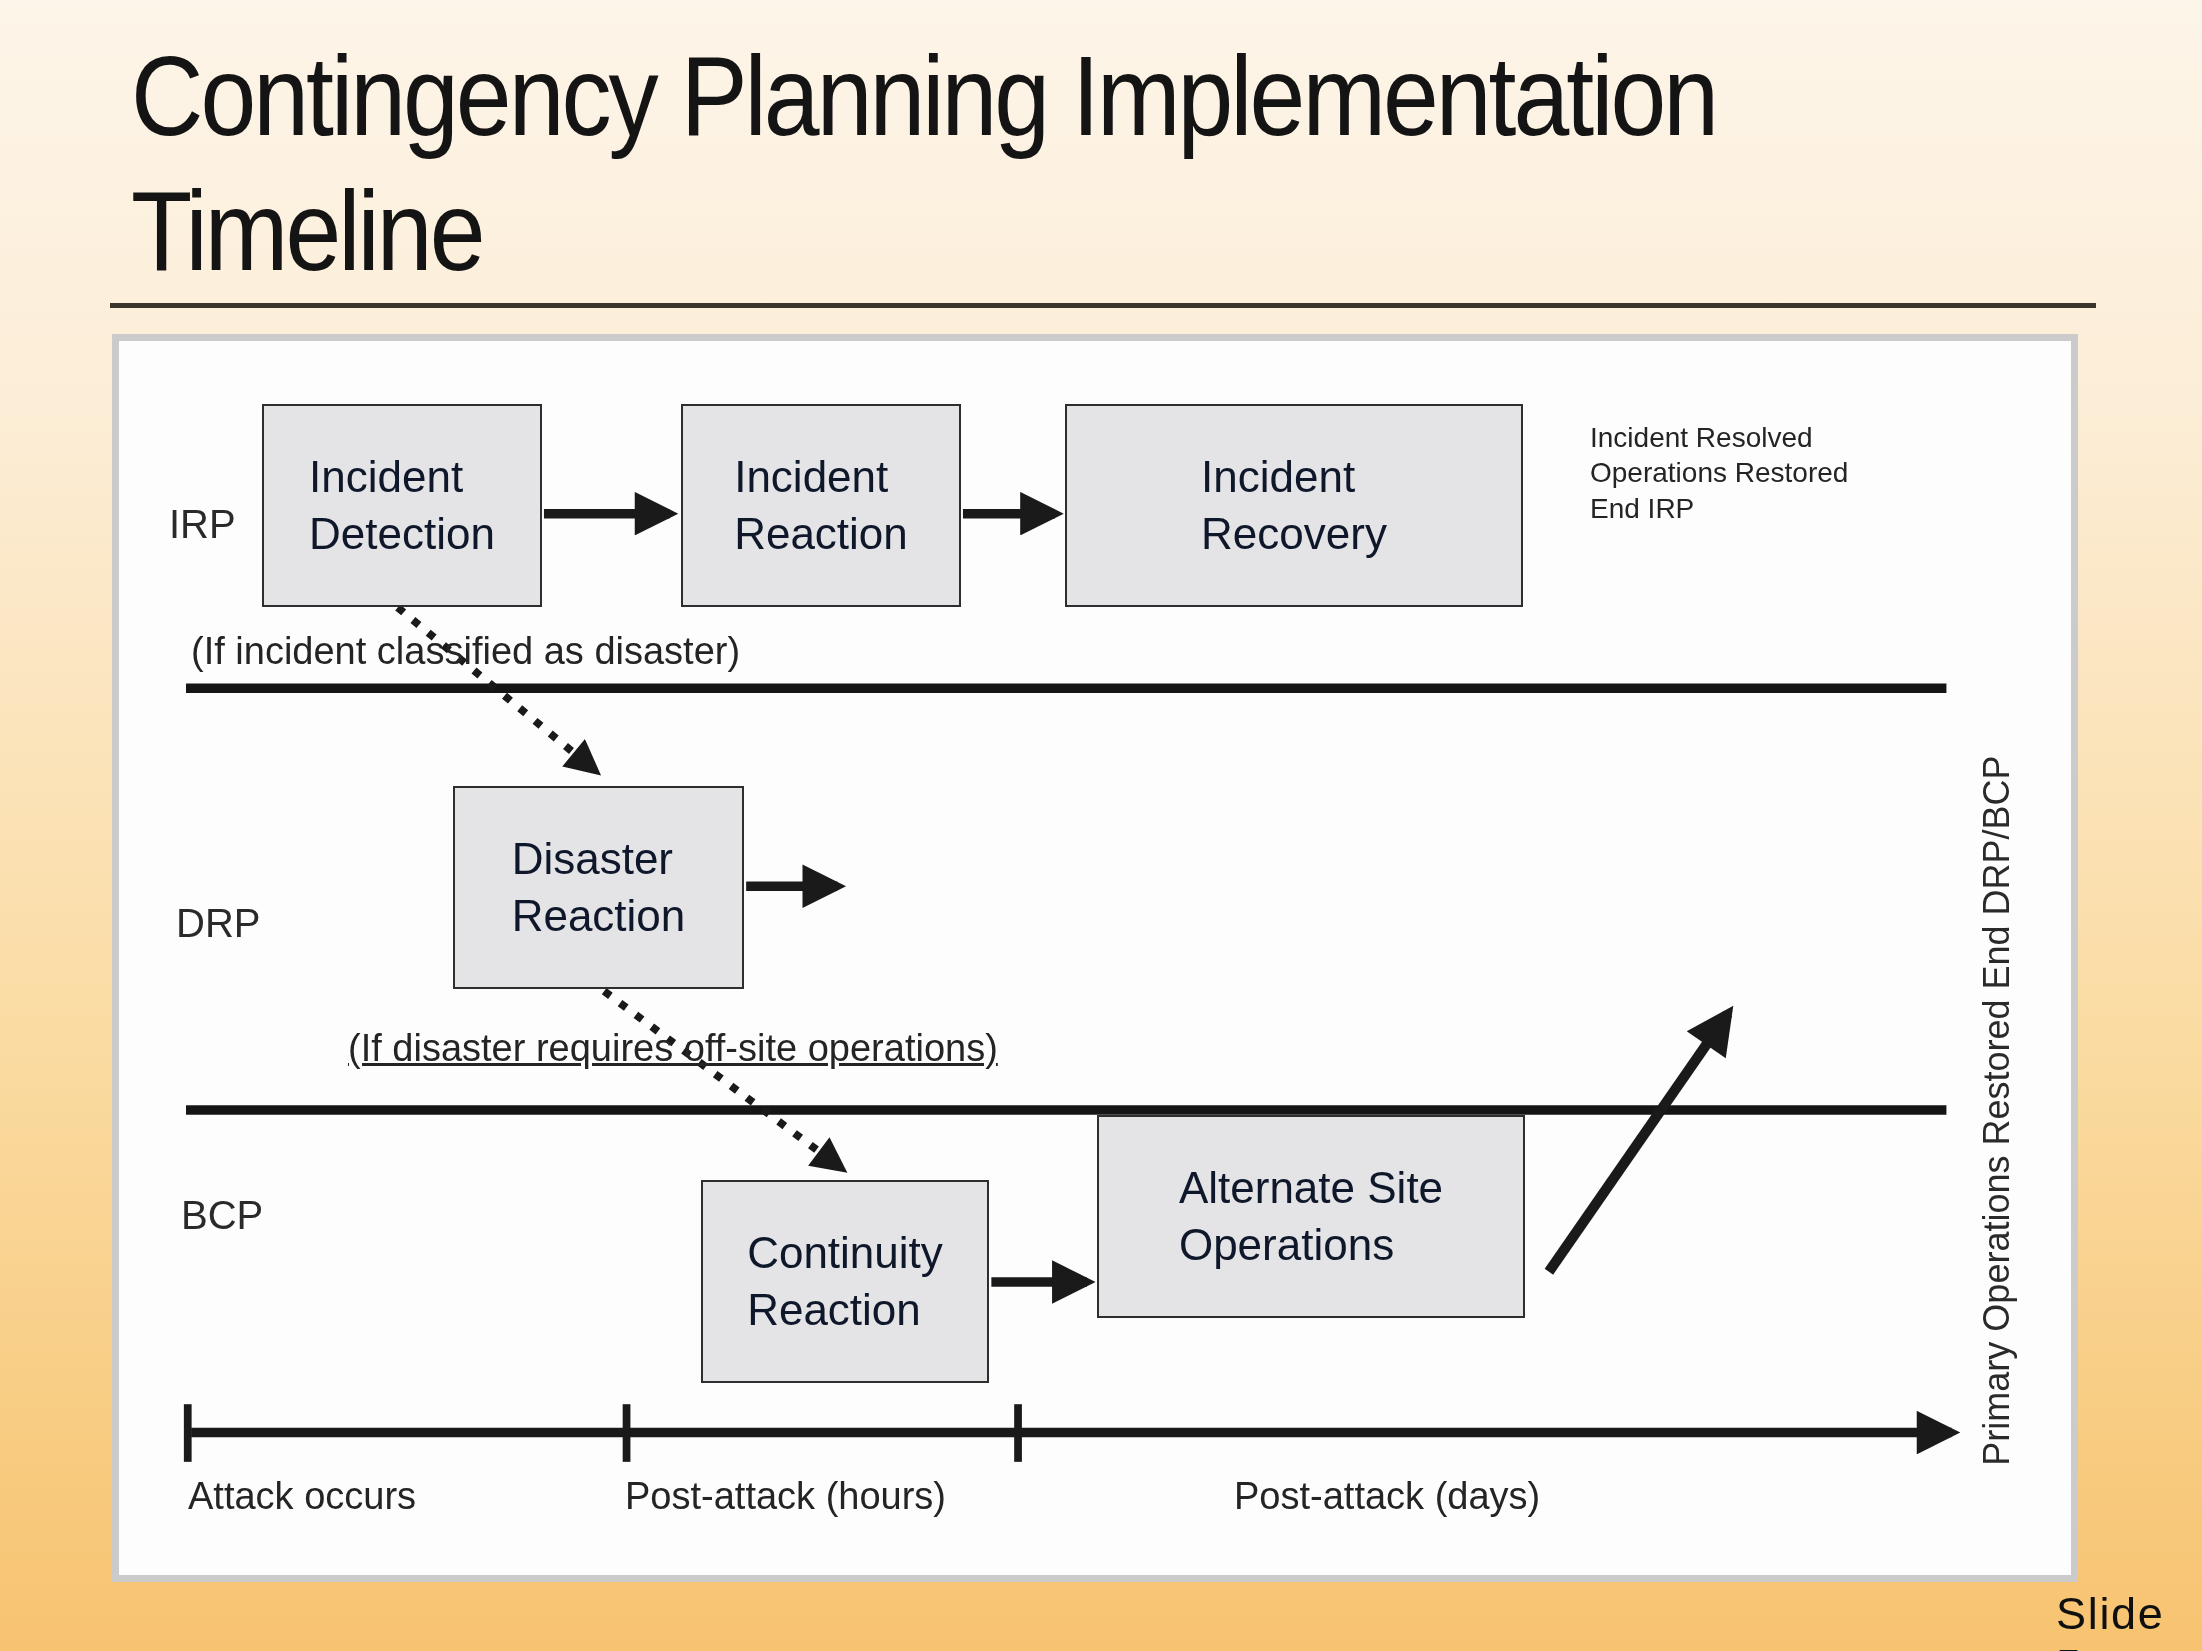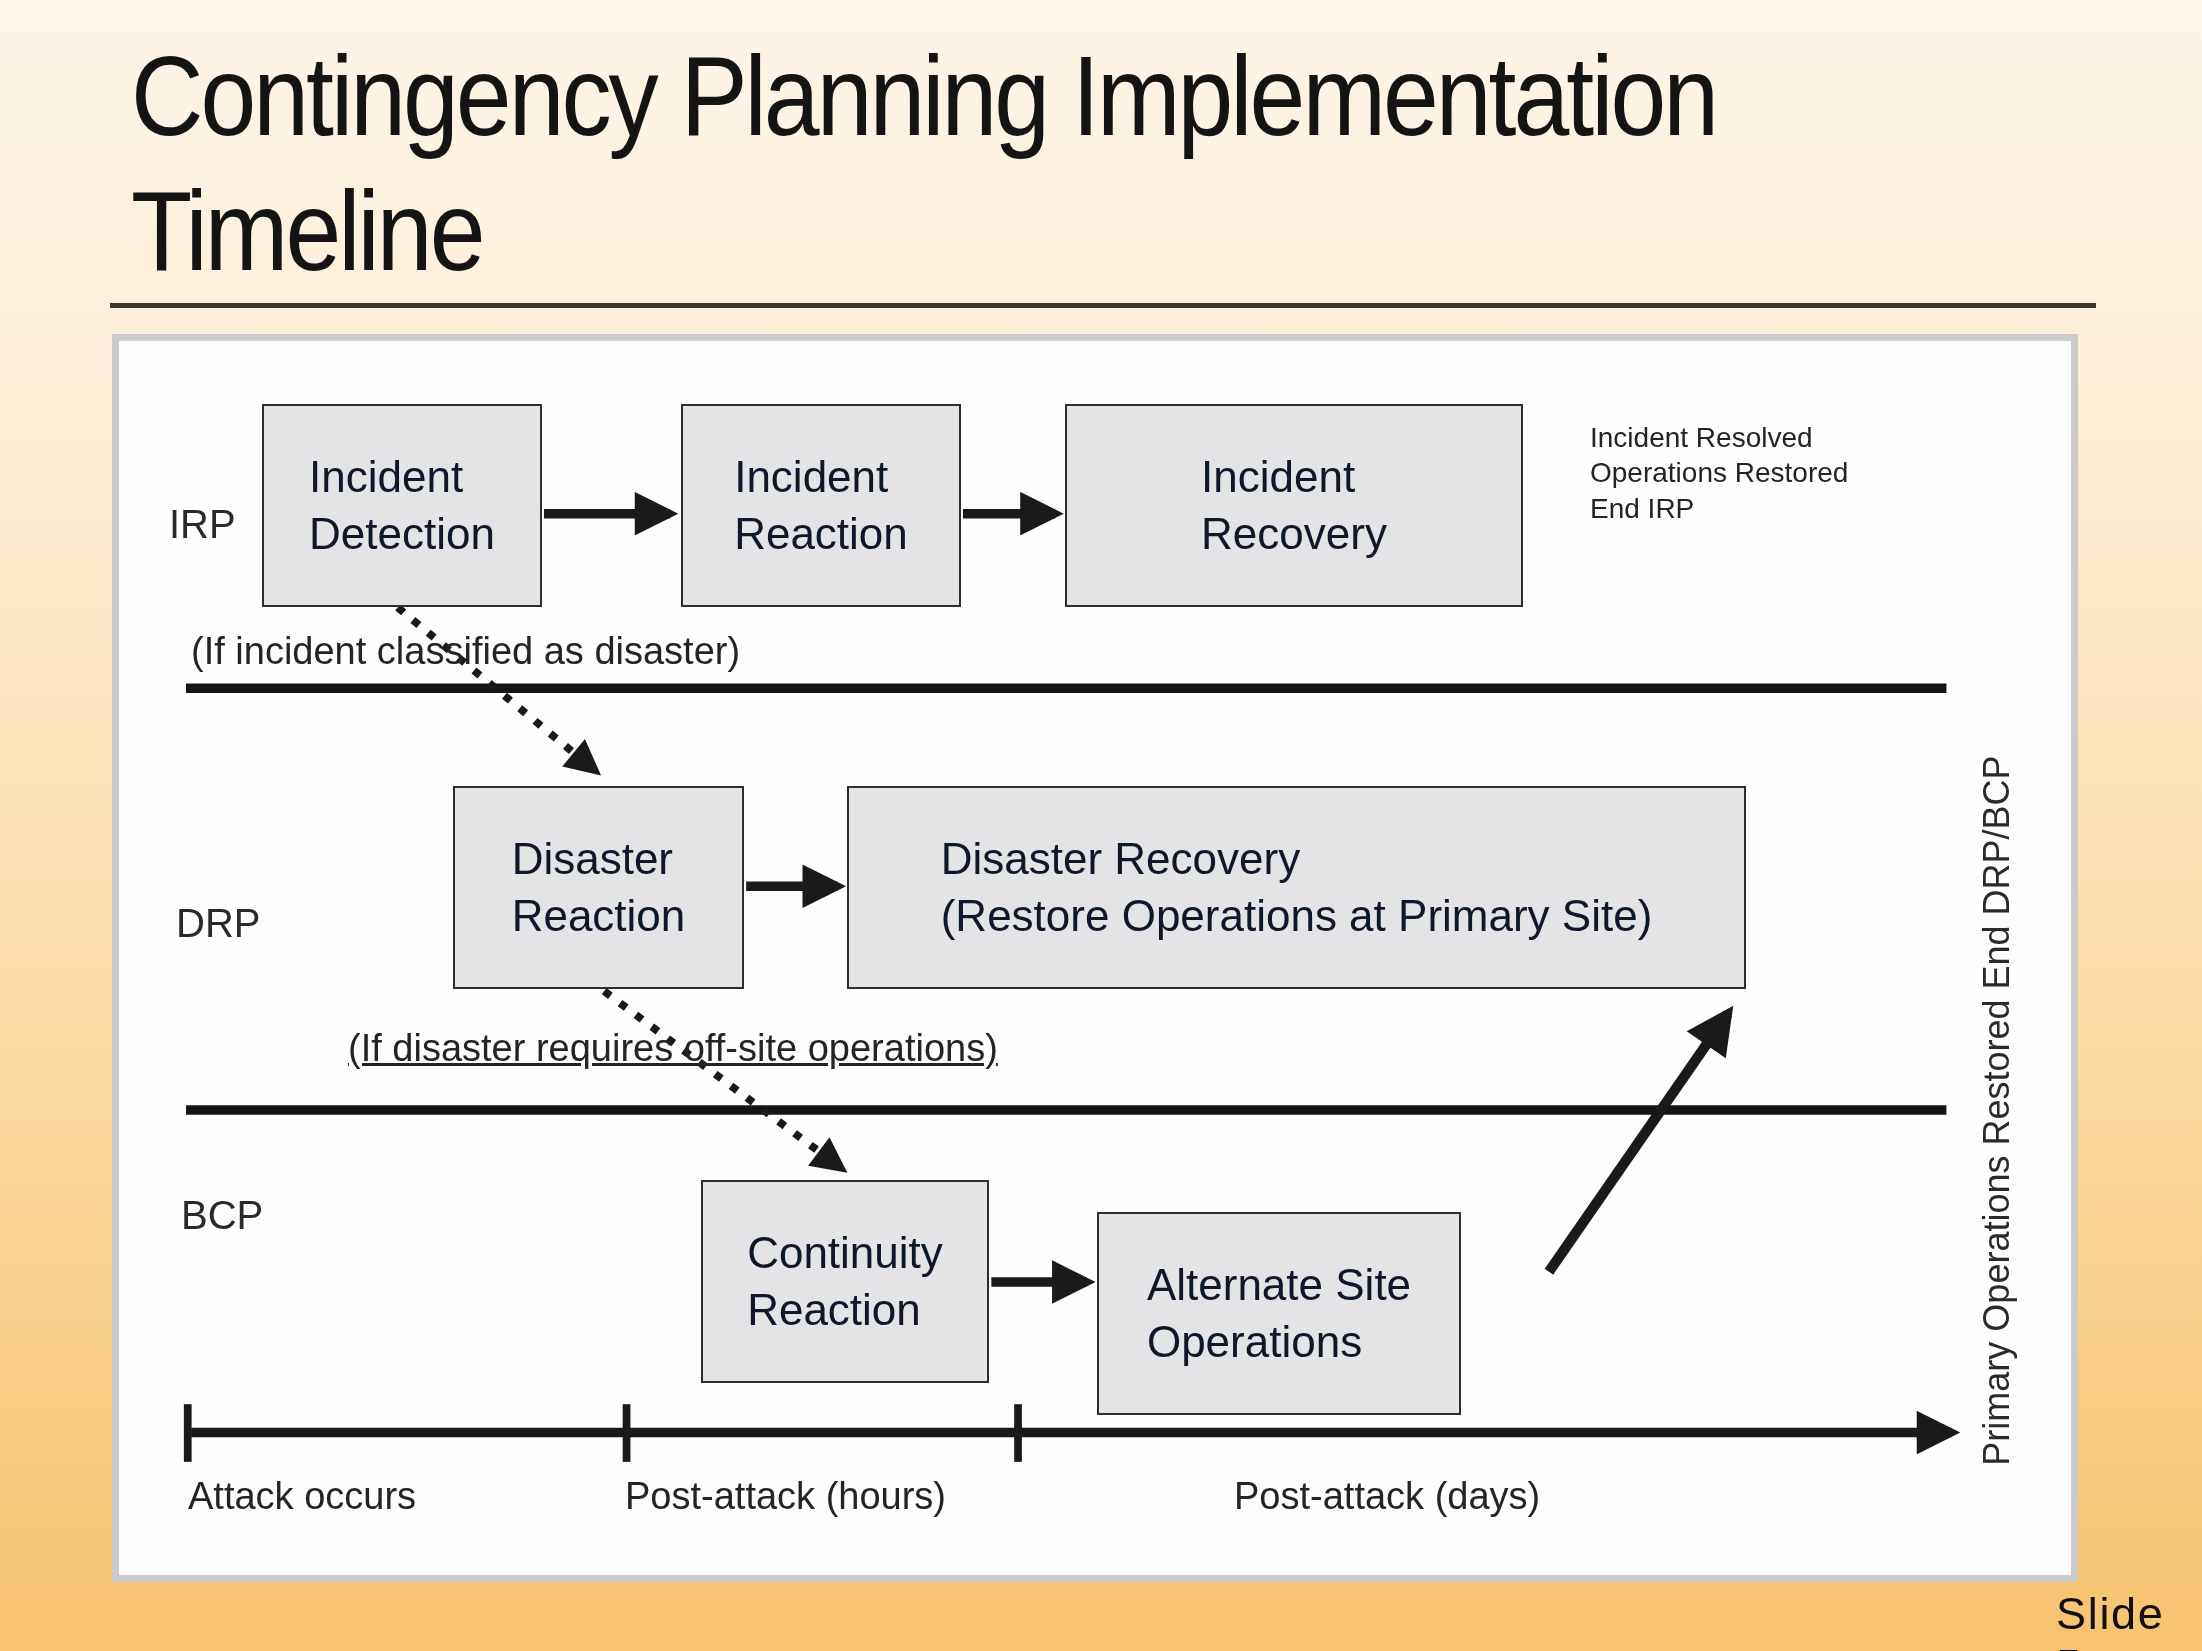--- a/index.html
+++ b/index.html
@@ -30,21 +30,21 @@
     display:flex; align-items:center; justify-content:center;
     text-align:left; font-size:44px; line-height:1.28; color:#0f172a;
     white-space:pre-line;
   }
   #box-incident-detection  { left:262px;  top:404px;  width:280px;  height:203px; }
   #box-incident-reaction   { left:681px;  top:404px;  width:280px;  height:203px; }
   #box-incident-recovery   { left:1065px; top:404px;  width:458px;  height:203px; }
   #box-disaster-reaction   { left:453px;  top:786px;  width:291px;  height:203px; }
   #box-disaster-recovery   { left:847px;  top:786px;  width:899px; height:203px; }
   #box-continuity-reaction { left:701px;  top:1180px; width:288px;  height:203px; }
-  #box-alternate-site      { left:1097px; top:1212px; width:364px;  height:203px; }
+  #box-alternate-site      { left:1097px; top:1115px; width:428px;  height:203px; }
 
   .row-label { position:absolute; font-size:40px; color:#2a2a2a;margin-top:44px; }
   #label-irp { left:169px; top:458px; }
   #label-drp { left:176px; top:857px; }
   #label-bcp { left:181px; top:1149px; }
 
   .note { position:absolute; font-size:38px; color:#242424; white-space:pre-line; }
   #note-irp-end { left:1590px; top:420px; font-size:28px; line-height:1.26; }
   #note-cond1 { left:191px; top:630px; }
   #note-cond2 { left:348px; top:1027px;text-decoration:underline; }
@@ -106,22 +106,20 @@
   <div class="row-label" id="label-bcp">BCP</div>
 
   <div class="box" id="box-incident-detection">Incident
 Detection</div>
   <div class="box" id="box-incident-reaction">Incident
 Reaction</div>
   <div class="box" id="box-incident-recovery">Incident
 Recovery</div>
   <div class="box" id="box-disaster-reaction">Disaster
 Reaction</div>
-  <div class="box" id="box-disaster-recovery">Disaster Recovery
-(Restore Operations at Primary Site)</div>
   <div class="box" id="box-continuity-reaction">Continuity
 Reaction</div>
   <div class="box" id="box-alternate-site">Alternate Site
 Operations</div>
 
   <div class="note" id="note-irp-end">Incident Resolved
 Operations Restored
 End IRP</div>
   <div class="note" id="note-cond1">(If incident classified as disaster)</div>
   <div class="note" id="note-cond2">(If disaster requires off-site operations)</div>

